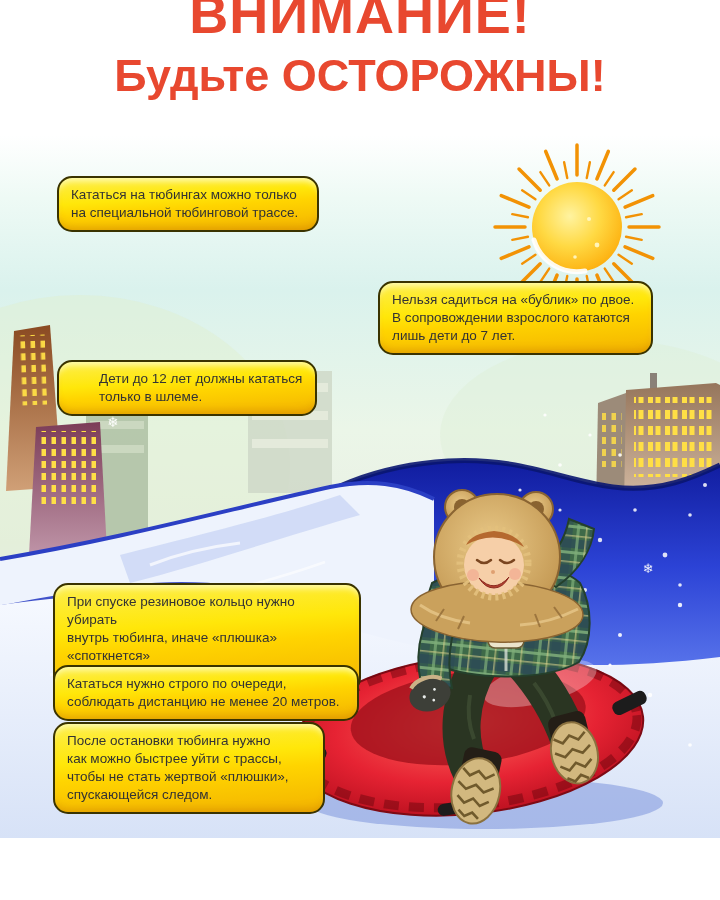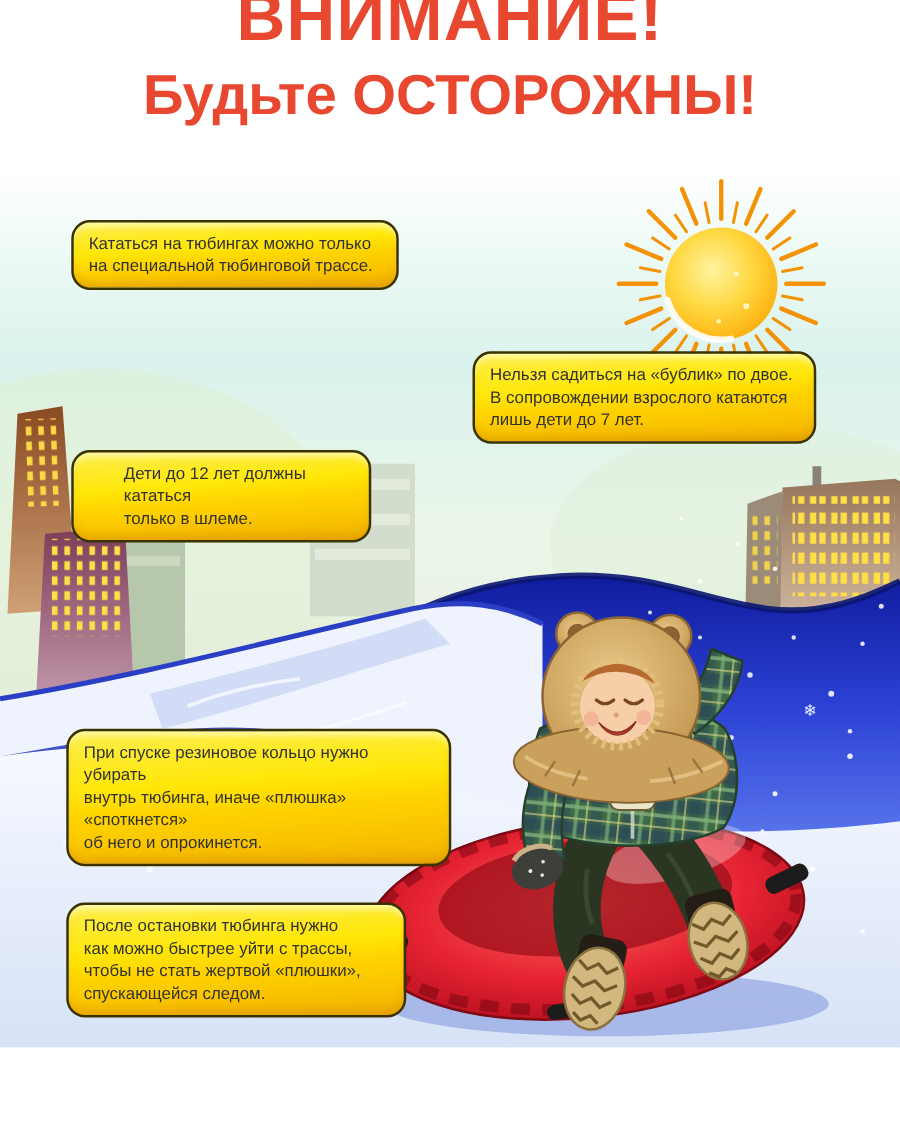--- a/index.html
+++ b/index.html
@@ -294,26 +294,28 @@
         <circle cx="493" cy="437" r="2" fill="#dfa071"></circle>
         <path d="M 479,443 Q 494,459 509,442 Q 503,453 494,453 Q 485,453 479,443 Z" fill="#b3402f" stroke="#8c2a20" stroke-width="1"></path>
         <circle cx="473" cy="440" r="6" fill="#f0a088" opacity=".55"></circle>
         <circle cx="515" cy="439" r="6" fill="#f0a088" opacity=".55"></circle>
       </g>
     </g>
   </svg>
 
   <div class="bubble" style="left:57px; top:176px; width:262px;">Кататься на тюбингах можно только
 на специальной тюбинговой трассе.</div>
-  <div class="bubble" style="left:57px; top:360px; width:240px;padding-left:40px;">Дети до 12 лет должны кататься
+  <div class="bubble" style="left:57px; top:360px; width:260px;padding-left:40px;">Дети до 12 лет должны кататься
 только в шлеме.</div>
   <div class="bubble" style="left:378px; top:281px; width:275px;">Нельзя садиться на «бублик» по двое.
 В сопровождении взрослого катаются
 лишь дети до 7 лет.</div>
   <div class="bubble" style="left:53px; top:583px; width:308px;">При спуске резиновое кольцо нужно убирать
 внутрь тюбинга, иначе «плюшка» «споткнется»
 об него и опрокинется.</div>
+  <div class="bubble" style="left:53px; top:665px; width:306px;">Кататься нужно строго по очереди,
+соблюдать дистанцию не менее 20 метров.</div>
   <div class="bubble" style="left:53px; top:722px; width:272px;">После остановки тюбинга нужно
 как можно быстрее уйти с трассы,
 чтобы не стать жертвой «плюшки»,
 спускающейся следом.</div>
 
 </div>
 
 </body></html>

